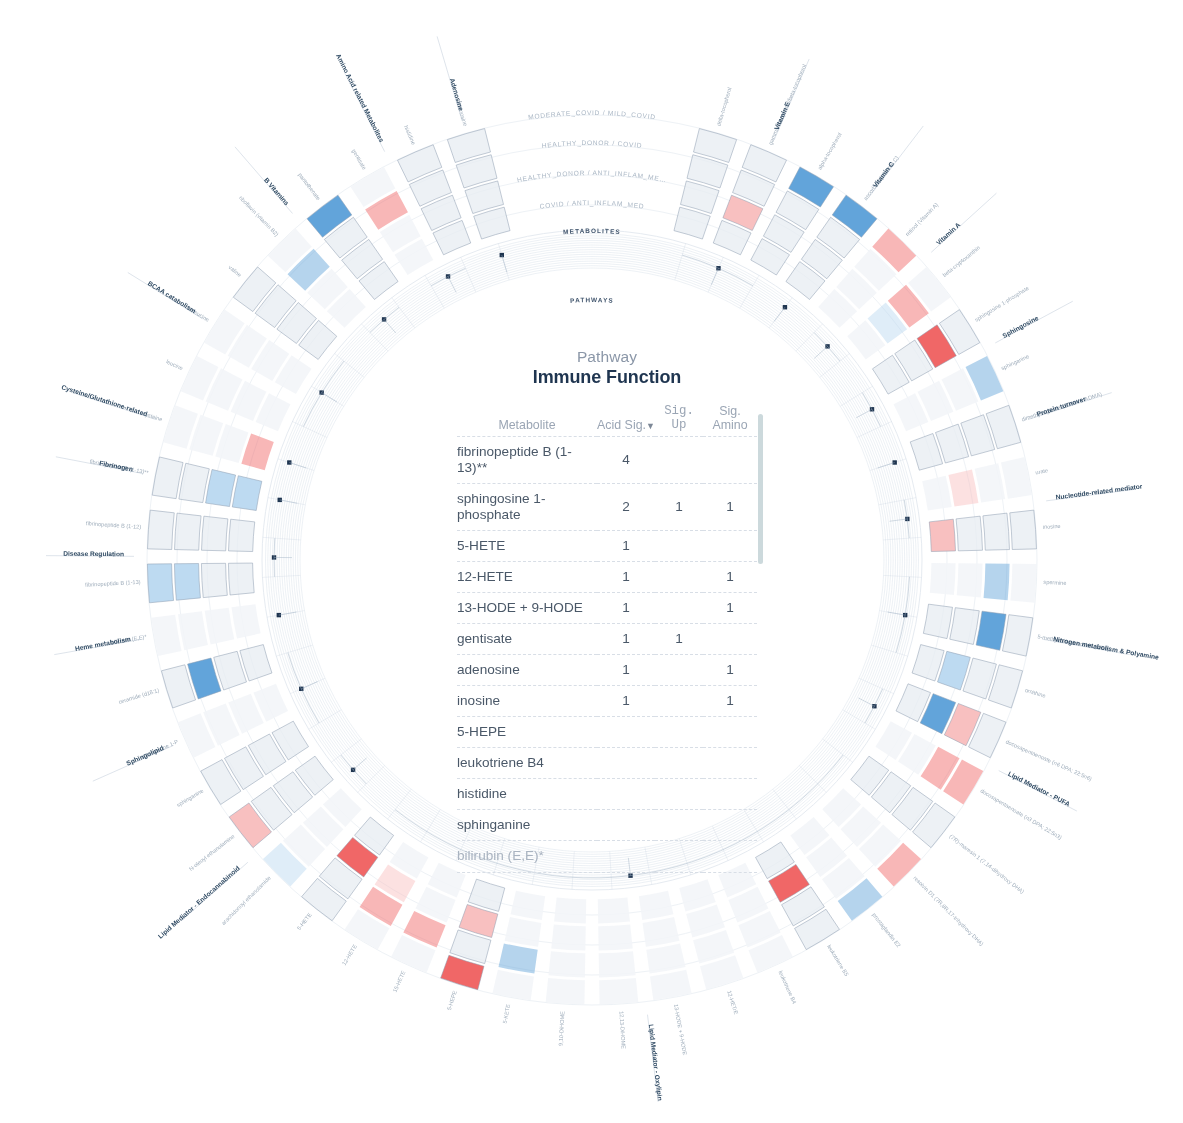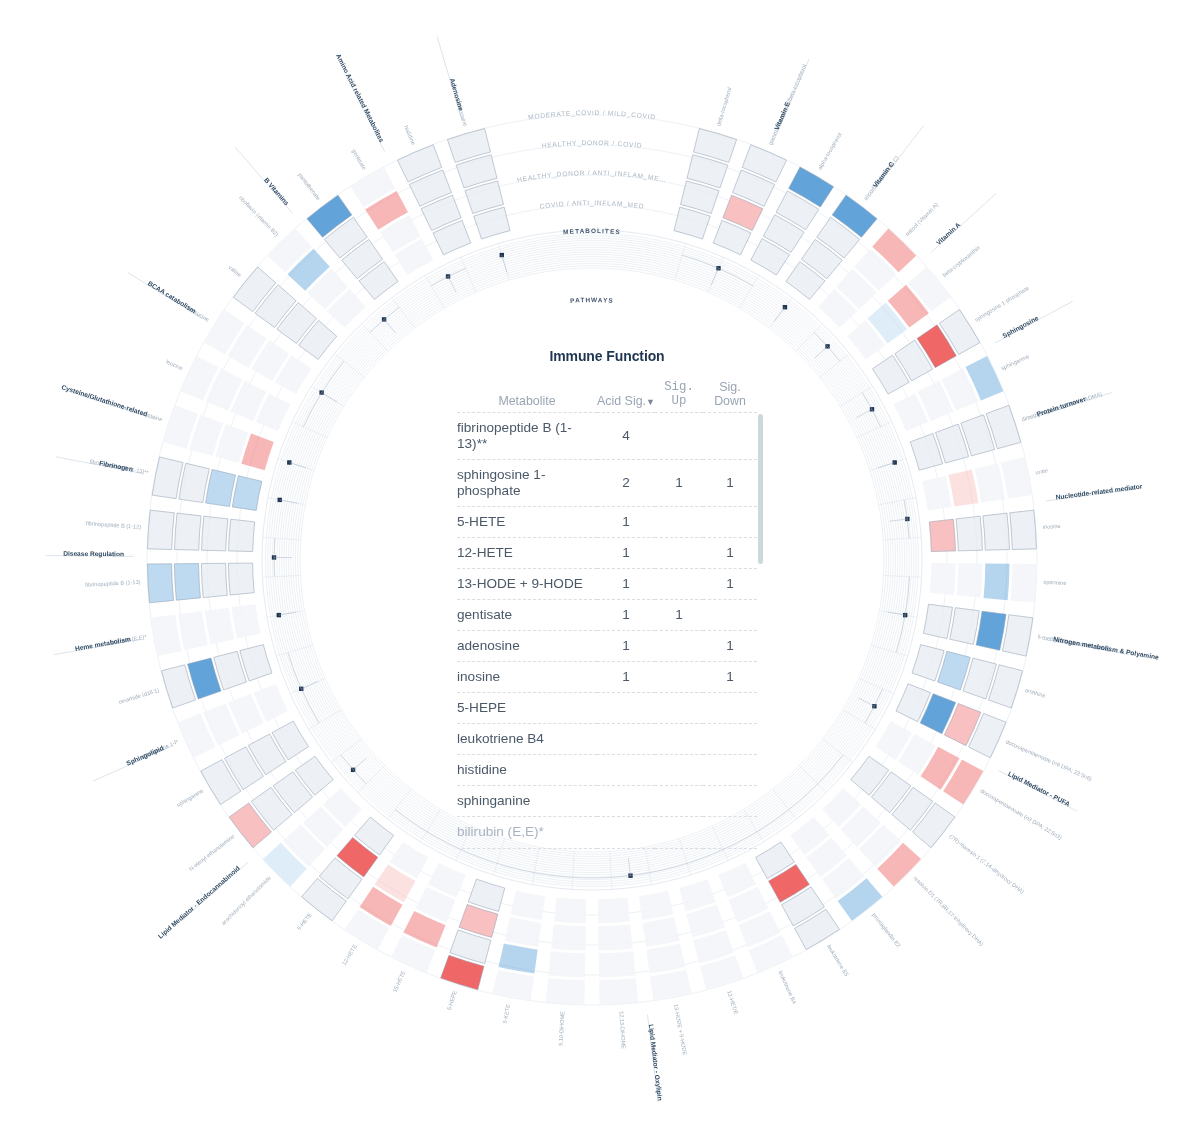--- a/index.html
+++ b/index.html
@@ -15,21 +15,21 @@
     position:absolute;
     left:457px; top:348px;
     width:300px; height:545px;
     z-index:5;
   }
   .pathway-kicker{
     text-align:center;font-size:15.5px;color:#8b97a8;
     letter-spacing:.1px;font-weight:400;margin:0 0 1px 0;
   }
   .pathway-title{
-    text-align:center;font-size:14px;color:#1f3550;
+    text-align:center;font-size:18px;color:#1f3550;
     font-weight:700;margin:0 0 16px 0;letter-spacing:-.1px;
   }
   table.mtable{width:100%;border-collapse:collapse;}
   table.mtable th{
     font-weight:400;font-size:12.4px;color:#9aa5b4;
     vertical-align:bottom;padding:0 0 4px 0;line-height:1.13;
     border-bottom:1px dashed #d8dee6;
   }
   th.c-met{text-align:center;width:140px;}
   th.c-tot{text-align:center;width:58px;}
@@ -595,28 +595,29 @@
       <text class="ring-label-strong">
         <textPath href="#ringpath4" startOffset="50%" text-anchor="middle">METABOLITES</textPath>
       </text>
       <text class="ring-label-strong">
         <textPath href="#ringpath5" startOffset="50%" text-anchor="middle">PATHWAYS</textPath>
       </text>
     </g>
   </svg>
 
   <div id="center-panel">
+    <div class="pathway-kicker">Pathway</div>
     <div class="pathway-title">Immune Function</div>
     <table class="mtable">
       <thead>
         <tr>
           <th class="c-met">Metabolite</th>
           <th class="c-tot"><span>Acid Sig.</span><span class="sortarrow">▼</span></th>
           <th class="c-up">Sig. Up</th>
-          <th class="c-dn">Sig. Down</th>
+          <th class="c-dn">Sig. Amino</th>
         </tr>
       </thead>
       <tbody id="tbody">
           <tr>
             <td class="t-met">fibrinopeptide B (1-13)**</td>
             <td class="t-num">4</td>
             <td class="t-num"></td>
             <td class="t-num"></td>
           </tr>
           <tr>

